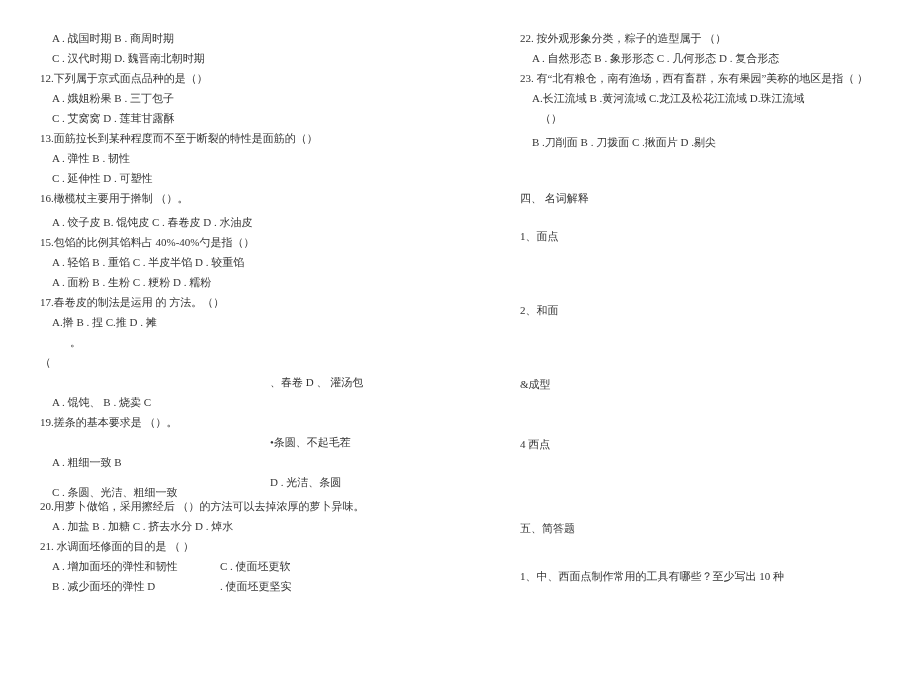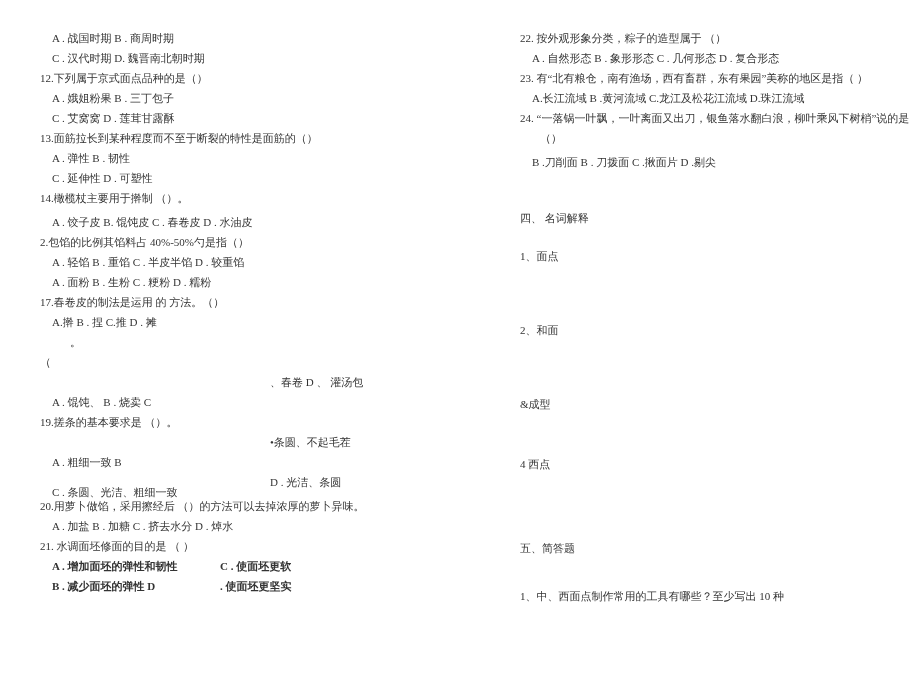--- a/index.html
+++ b/index.html
@@ -55,21 +55,20 @@
     }
     .q19-left {
       width: 200px;
     }
     .q19-right {
       padding-left: 30px;
     }
     .q21-row {
       display: flex;
       align-items: baseline;
-      font-weight: bold;
     }
     .q21-left {
       width: 180px;
     }
     .spacer-sm { height: 4px; }
     .spacer-md { height: 18px; }
     .spacer-lg { height: 28px; }
     .spacer-xl { height: 36px; }
   </style>
 </head>
@@ -78,24 +77,24 @@
 <div class="page-container">
   <div class="left-column">
     <div class="line indent1">A . 战国时期 B . 商周时期</div>
     <div class="line indent1">C . 汉代时期 D. 魏晋南北朝时期</div>
     <div class="line">12.下列属于京式面点品种的是（）</div>
     <div class="line indent1">A . 娥姐粉果 B . 三丁包子</div>
     <div class="line indent1">C . 艾窝窝 D . 莲茸甘露酥</div>
     <div class="line">13.面筋拉长到某种程度而不至于断裂的特性是面筋的（）</div>
     <div class="line indent1">A . 弹性  B . 韧性</div>
     <div class="line indent1">C . 延伸性  D . 可塑性</div>
-    <div class="line">14.橄榄杖主要用于擀制 （）。</div>
+    <div class="line">16.橄榄杖主要用于擀制 （）。</div>
     <div class="spacer-sm"></div>
     <div class="line indent1">A . 饺子皮  B. 馄饨皮 C . 春卷皮  D . 水油皮</div>
-    <div class="line">2.包馅的比例其馅料占 40%-50%勺是指（）</div>
+    <div class="line">15.包馅的比例其馅料占 40%-40%勺是指（）</div>
     <div class="line indent1">A . 轻馅  B . 重馅  C . 半皮半馅  D . 较重馅</div>
     <div class="line indent1">A . 面粉  B . 生粉  C . 粳粉  D . 糯粉</div>
     <div class="line">17.春卷皮的制法是运用  的 方法。（）</div>
     <div class="line indent1">A.擀  B . 捏  C.推  D . 摊</div>
     <div class="q18-row">
       <div class="line q18-right">。</div>
     </div>
     <div class="line">（</div>
     <div class="q18-row">
       <div class="line q18-left"></div>
@@ -124,21 +123,20 @@
       <div class="line indent1 q21-left">B . 减少面坯的弹性 D</div>
       <div class="line">. 使面坯更坚实</div>
     </div>
   </div>
 
   <div class="right-column">
     <div class="line">22. 按外观形象分类，粽子的造型属于 （）</div>
     <div class="line indent1">A . 自然形态  B . 象形形态  C . 几何形态  D . 复合形态</div>
     <div class="line">23. 有“北有粮仓，南有渔场，西有畜群，东有果园”美称的地区是指（ ）</div>
     <div class="line indent1">A.长江流域 B .黄河流域  C.龙江及松花江流域 D.珠江流域</div>
-    <div class="line">24. “一落锅一叶飘，一叶离面又出刀，银鱼落水翻白浪，柳叶乘风下树梢”说的是</div>
     <div class="line" style="padding-left:20px">（）</div>
     <div class="spacer-sm"></div>
     <div class="line indent1">B .刀削面 B . 刀拨面  C .揪面片  D .剔尖</div>
     <div class="spacer-xl"></div>
     <div class="line">四、 名词解释</div>
     <div class="spacer-md"></div>
     <div class="line">1、面点</div>
     <div class="spacer-xl"></div>
     <div class="spacer-md"></div>
     <div class="line">2、和面</div>

